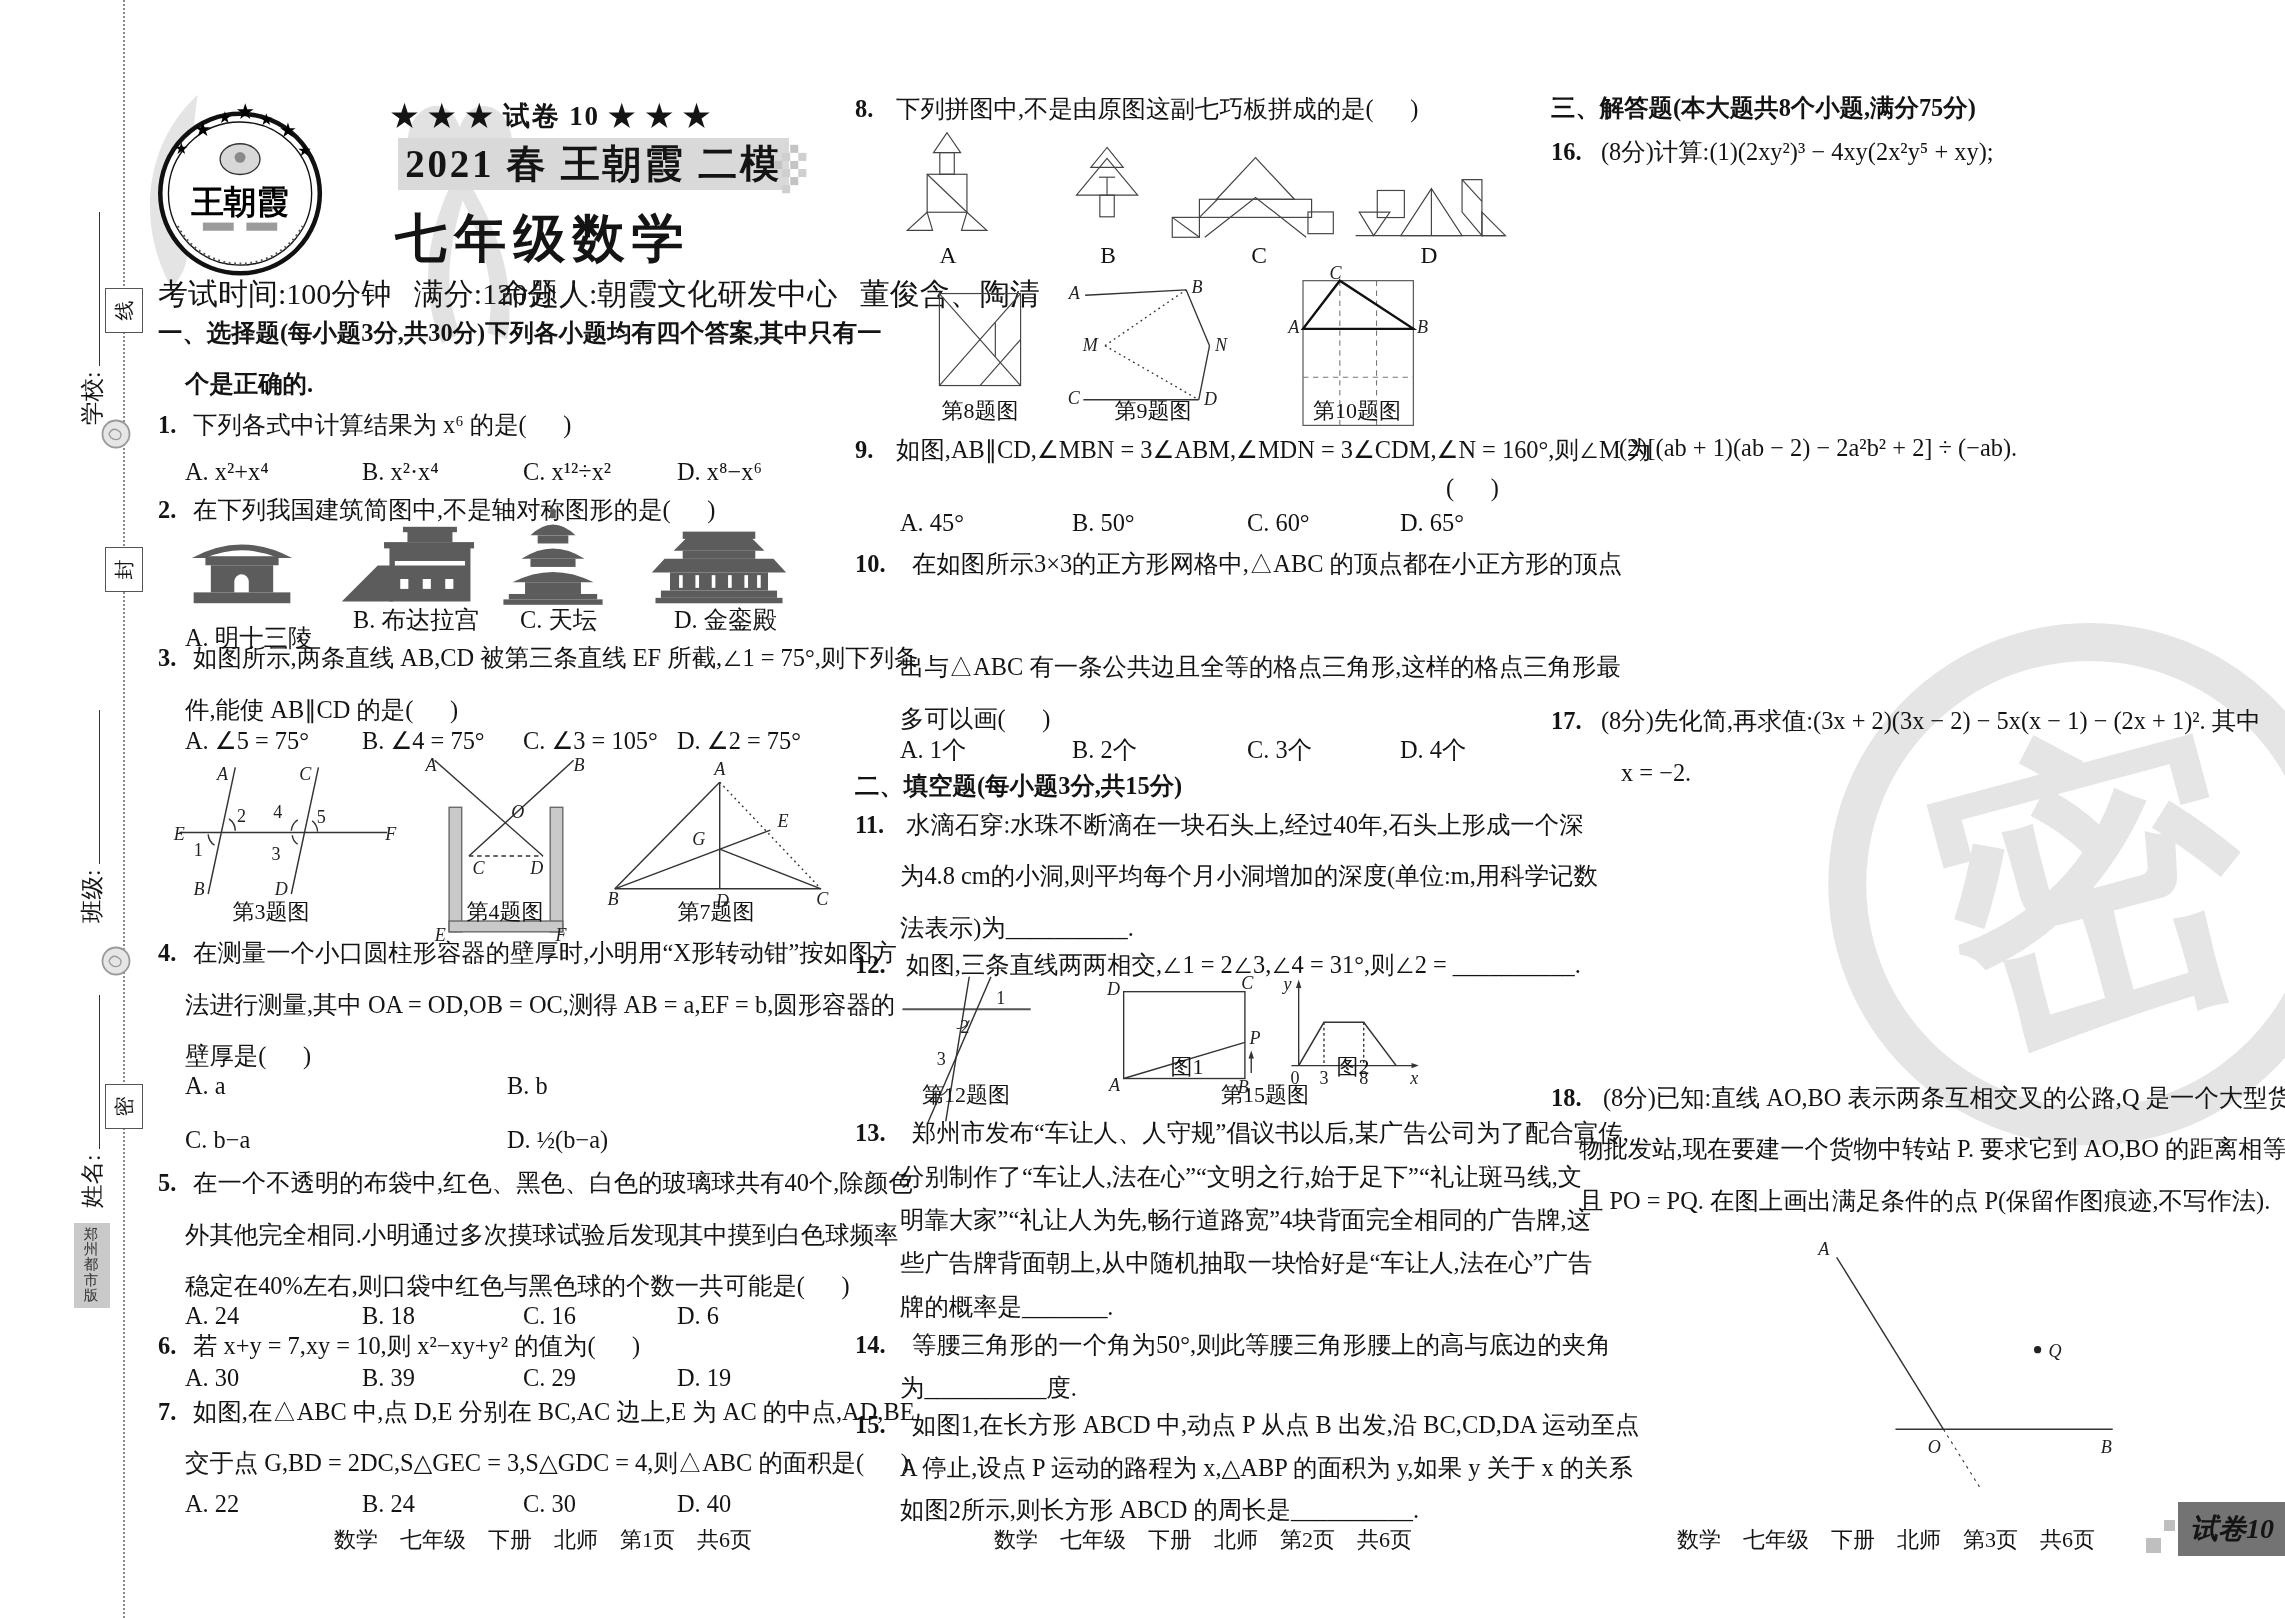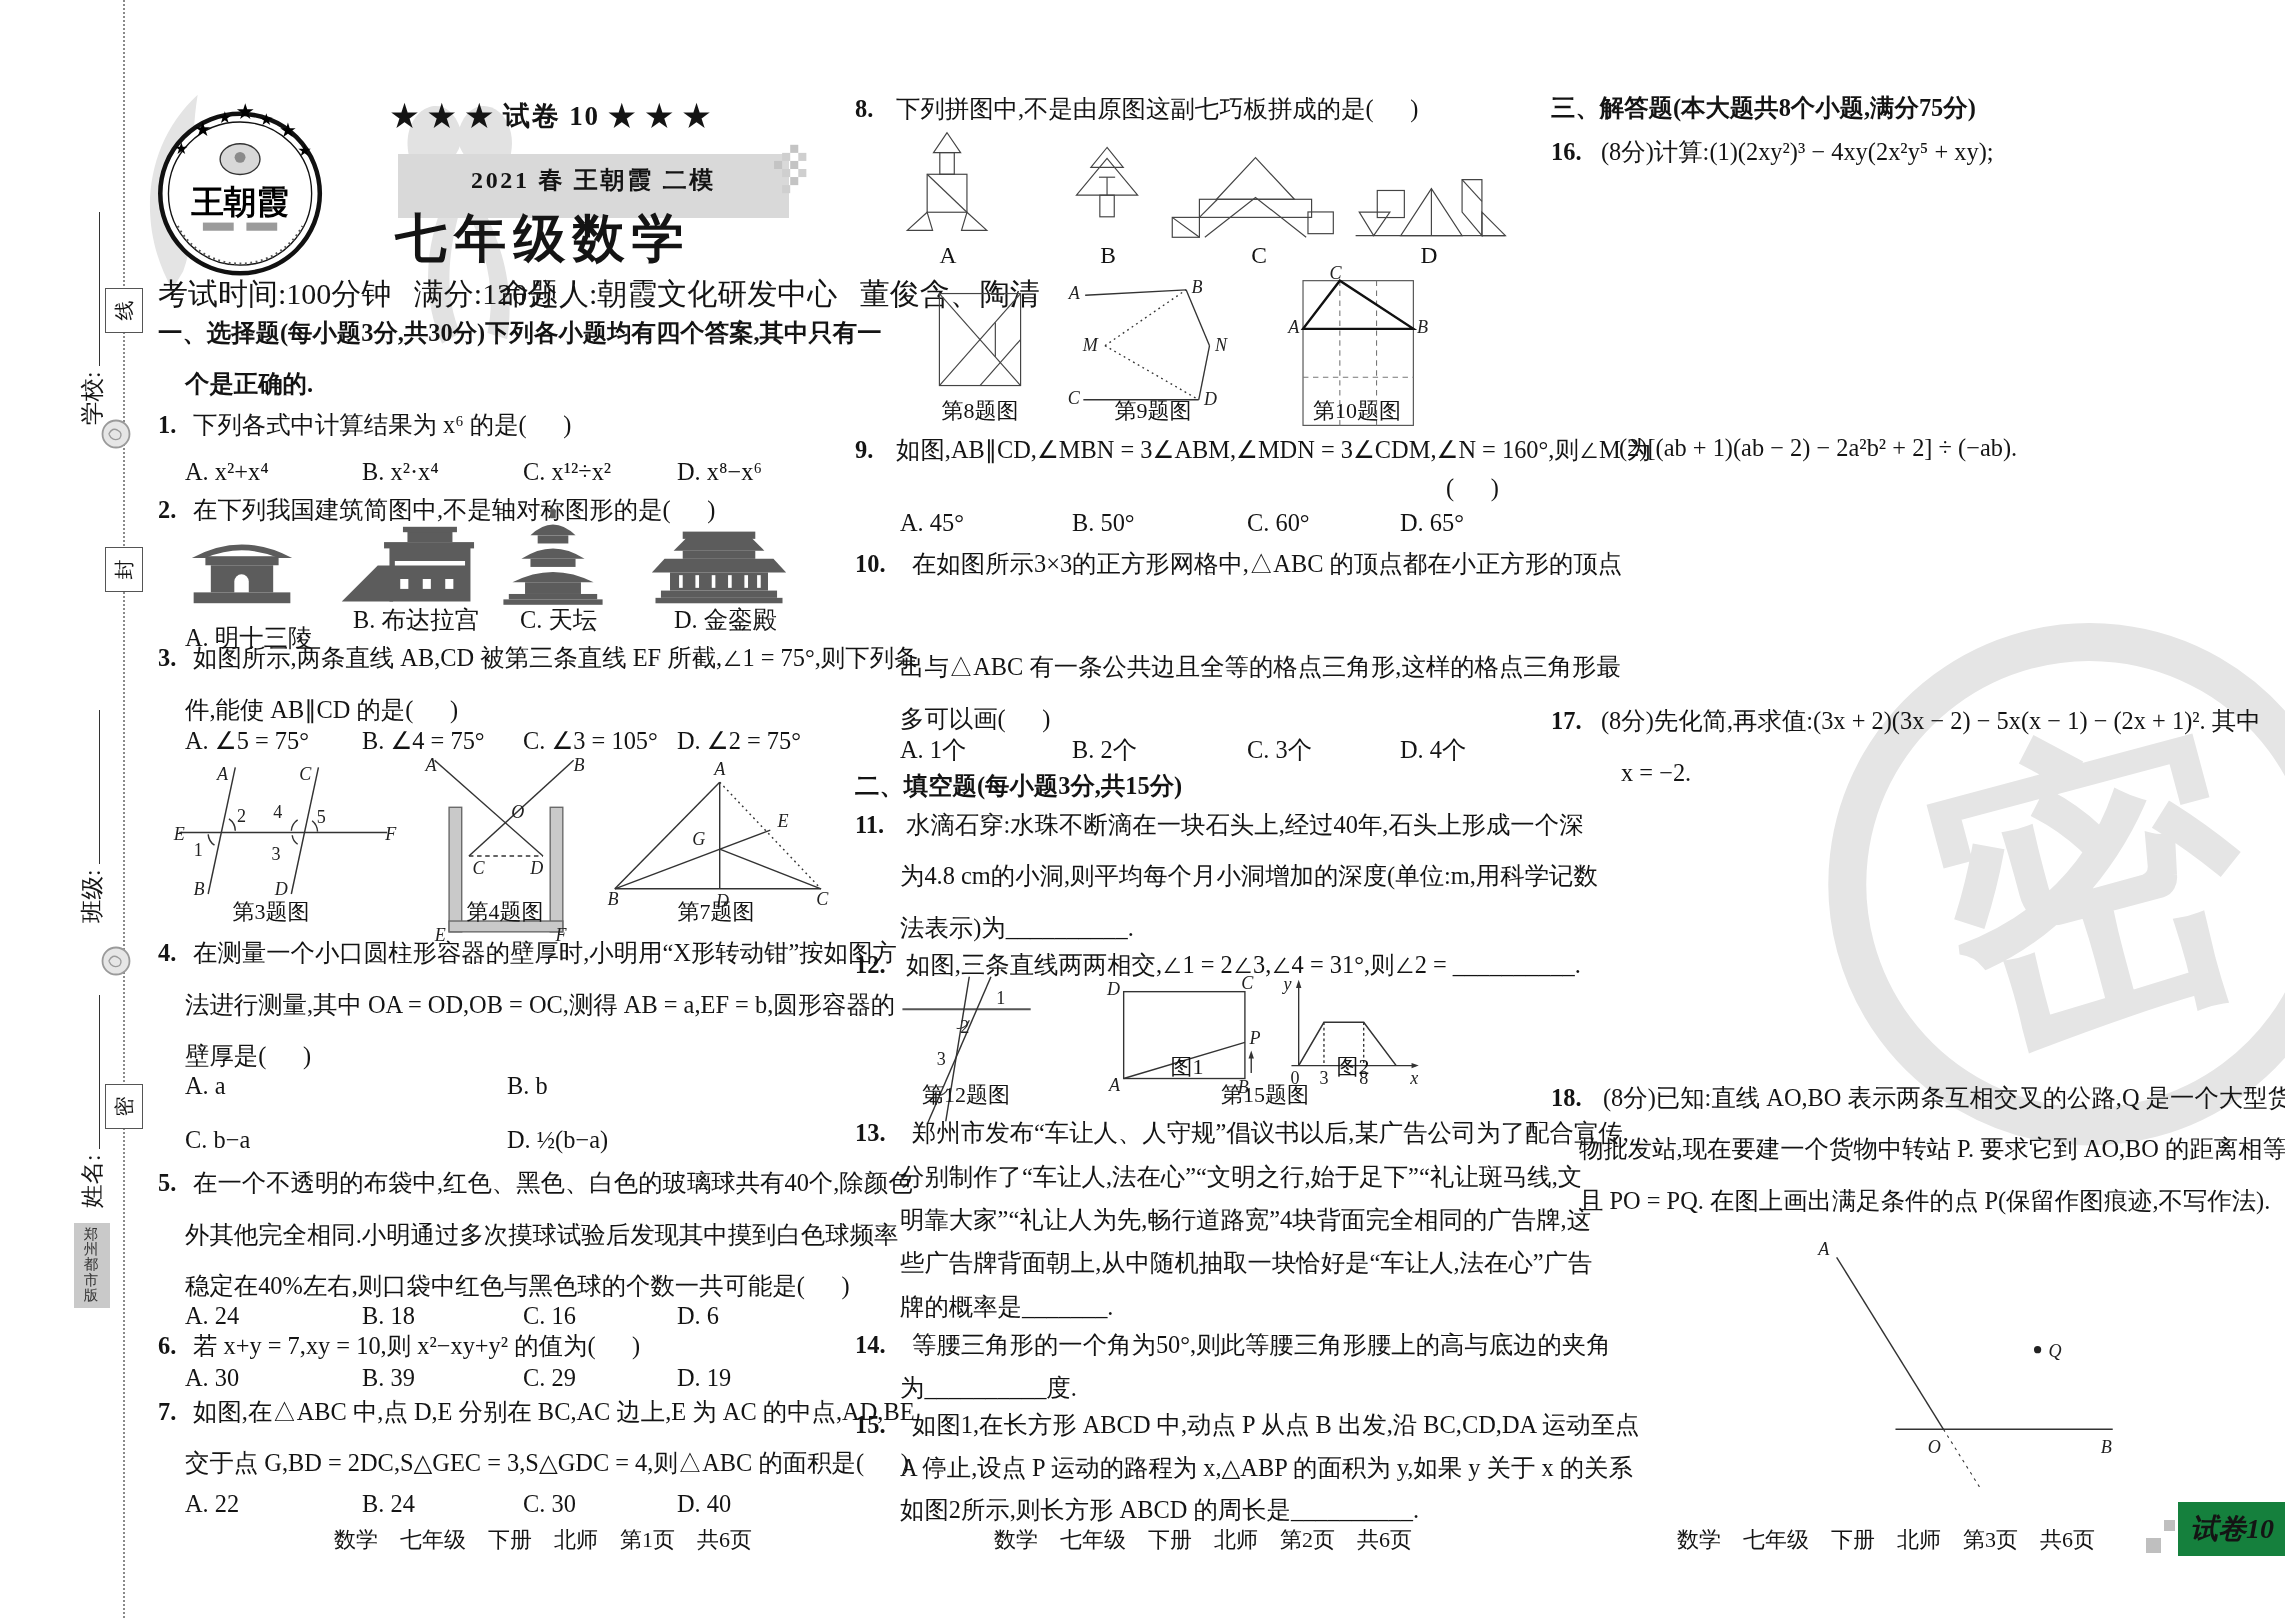--- a/index.html
+++ b/index.html
@@ -26,21 +26,21 @@
              background:#fff; display:flex; align-items:center; justify-content:center; z-index:3;}
   .sealbox span { transform:rotate(-90deg); font-size:20px; }
   .dotline { position:absolute; left:123px; top:0; height:1618px; width:0;
              border-left:2.7px dotted #8a8a8a; z-index:2; }
   .badge-v { position:absolute; left:74px; top:1223px; width:36px; height:85px;
              background:#c9c9c9; z-index:3; }
   .badge-v div { width:16.3px; margin:3.6px auto 0 auto; font-size:14.5px; line-height:15.4px;
                  word-break:break-all; color:#333; }
   .wm { position:absolute; left:1800px; top:604px; z-index:0; }
   .paperbadge { position:absolute; left:2178px; top:1502px; width:108px; height:54px;
-                background:#15803d; display:flex; align-items:center; justify-content:center;
+                background:#737373; display:flex; align-items:center; justify-content:center;
                 font-size:28px; font-weight:bold; font-style:italic; z-index:1; }
   .deco-sq { position:absolute; background:#bfbfbf; z-index:1; }
   svg { position:absolute; overflow:visible; }
   svg text { font-family:"Liberation Serif", serif; }
   .figlab { font-style:italic; font-size:20px; fill:#222; }
   .figlab2 { font-size:20px; fill:#222; }
 </style>
 </head>
 <body>
 
@@ -82,21 +82,21 @@
   </div>
 
   <svg style="left:118px; top:63px; z-index:0;" width="688" height="299" viewBox="0 0 760 330">
     <path d="M60,250 C20,180 28,90 88,35 C76,110 92,175 72,230 Z" fill="#e4e4e4"></path>
     <path d="M330,125 C295,60 360,18 378,72 C386,100 358,120 330,125 Z" fill="#e2e2e2"></path>
     <path d="M425,125 C460,60 395,18 377,72 C369,100 397,120 425,125 Z" fill="#e2e2e2"></path>
     <path d="M372,125 C340,190 332,250 358,310 L378,298 C356,248 368,190 386,135 Z" fill="#e2e2e2"></path>
     <path d="M384,125 C420,185 440,240 430,305 L408,298 C420,245 402,190 372,135 Z" fill="#e2e2e2"></path>
   </svg>
 
-  <div class="banner" style="left:398px; top:154px; width:391px; height:64px; font-size:24px; line-height:52px; z-index:1;">2021 春 王朝霞 二模</div>
+  <div class="banner" style="left:398px; top:138px; width:391px; height:52px; font-size:39px; line-height:52px; z-index:1;">2021 春 王朝霞 二模</div>
 
   <svg style="left:774px; top:143px; z-index:1;" width="36" height="52" viewBox="0 0 40 58">
     <rect x="18" y="2" width="9" height="9" fill="#c4c4c4"></rect>
       <rect x="9" y="11" width="9" height="9" fill="#cfcfcf"></rect>
     <rect x="27" y="11" width="9" height="9" fill="#cfcfcf"></rect>
       <rect x="0" y="20" width="9" height="9" fill="#c4c4c4"></rect>
     <rect x="18" y="20" width="9" height="9" fill="#c4c4c4"></rect>
       <rect x="9" y="29" width="9" height="9" fill="#cfcfcf"></rect>
     <rect x="27" y="29" width="9" height="9" fill="#cfcfcf"></rect>
       <rect x="18" y="38" width="9" height="9" fill="#c4c4c4"></rect>

